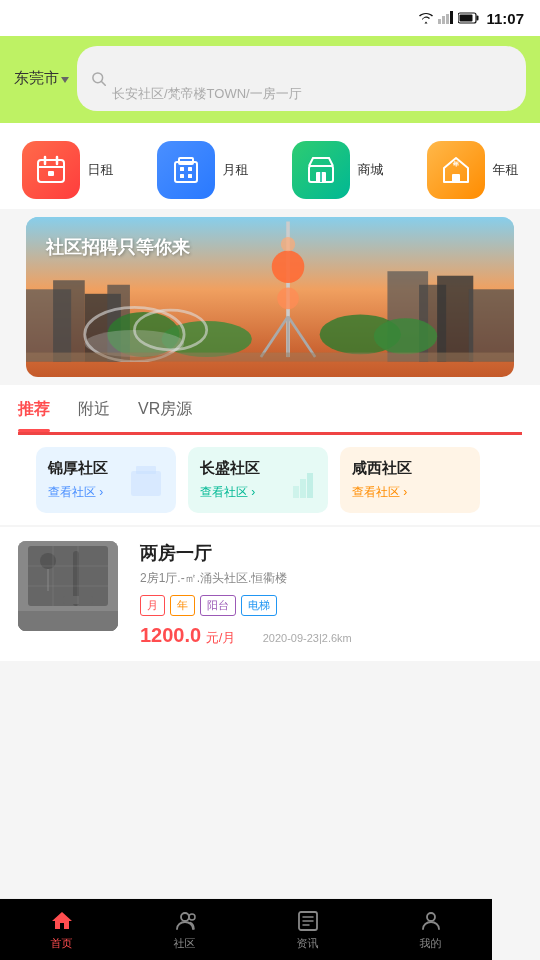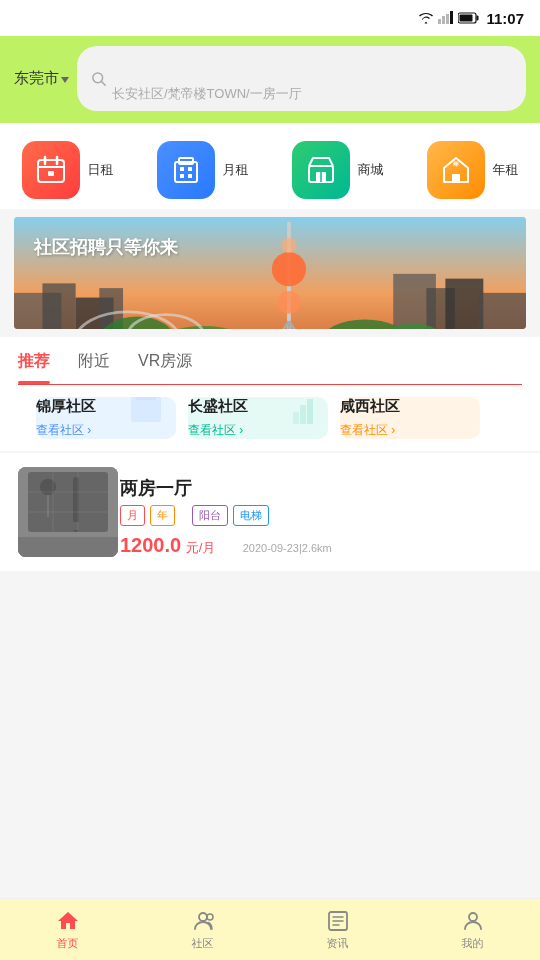--- a/index.html
+++ b/index.html
@@ -102,25 +102,25 @@
     .menu-icon.orange { background: linear-gradient(135deg, #ffb84a, #ff8c00); }
     .menu-icon.green { background: linear-gradient(135deg, #2ecc71, #00b894); }
     .menu-icon svg { width: 32px; height: 32px; fill: #fff; }
     .menu-label {
       font-size: 13px;
       color: #333;
     }
 
     
     .banner {
-      margin: 8px 14px;
-      border-radius: 4px;
+      margin: 8px 26px;
+      border-radius: 12px;
       overflow: hidden;
       position: relative;
-      height: 112px;
+      height: 160px;
     }
     .banner-bg {
       width: 100%;
       height: 100%;
       background: linear-gradient(
         to bottom,
         #87CEEB 0%,
         #f0a060 40%,
         #e8874a 60%,
         #c45a2a 100%
@@ -145,21 +145,21 @@
     
     .tabs-section {
       background: #fff;
       margin-top: 8px;
       padding: 14px 18px 0;
     }
     .tabs-row {
       display: flex;
       gap: 28px;
       align-items: center;
-      border-bottom: 1px solid #ef4444;
+      border-bottom: 3px solid #ef4444;
       padding-bottom: 10px;
     }
     .tab-item {
       font-size: 16px;
       color: #666;
       cursor: pointer;
       padding-bottom: 2px;
       position: relative;
     }
     .tab-item.active {
@@ -183,20 +183,21 @@
       padding: 12px 18px;
       display: flex;
       gap: 12px;
       overflow-x: auto;
       scrollbar-width: none;
     }
     .community-scroll::-webkit-scrollbar { display: none; }
     .community-card {
       min-width: 140px;
       border-radius: 10px;
+      padding: 12px;
       position: relative;
       overflow: hidden;
       cursor: pointer;
     }
     .community-card.light-blue { background: #e8f4ff; }
     .community-card.light-teal { background: #e6faf5; }
     .community-card.light-orange { background: #fff4e6; }
     .community-name {
       font-size: 15px;
       font-weight: 700;
@@ -218,22 +219,22 @@
       bottom: 8px;
       opacity: 0.25;
     }
 
     
     .listing-section {
       background: #fff;
       margin-top: 2px;
       padding: 14px 18px;
       display: flex;
-      gap: 2px;
-      align-items: flex-end;
+      gap: 22px;
+      align-items: flex-start;
     }
     .listing-image {
       width: 100px;
       height: 90px;
       border-radius: 8px;
       background: #888;
       overflow: hidden;
       flex-shrink: 0;
     }
     
@@ -263,21 +264,21 @@
       margin-bottom: 8px;
     }
     .tag {
       font-size: 11px;
       padding: 2px 6px;
       border-radius: 3px;
       border: 1px solid;
     }
     .tag.month { color: #ff4d4f; border-color: #ff4d4f; }
     .tag.year { color: #ff8c00; border-color: #ff8c00; }
-    .tag.balcony { color: #9b59b6; border-color: #9b59b6; margin-left: 12px; }
+    .tag.balcony { color: #9b59b6; border-color: #9b59b6; }
     .tag.elevator { color: #2196f3; border-color: #2196f3; }
     .listing-price {
       font-size: 20px;
       font-weight: 700;
       color: #ff4d4f;
     }
     .listing-price-unit {
       font-size: 13px;
       color: #ff4d4f;
     }
@@ -285,23 +286,23 @@
       font-size: 11px;
       color: #aaa;
       margin-top: 2px;
     }
 
     
     .bottom-nav {
       position: fixed;
       bottom: 0;
       left: 0;
-      width: 540px;
+      width: 492px;
       height: 62px;
-      background: #fef9c3;
+      background: #000000;
       border-top: 1px solid #eee;
       display: flex;
       justify-content: space-around;
       align-items: center;
       z-index: 100;
     }
     .nav-item {
       display: flex;
       flex-direction: column;
       align-items: center;
@@ -524,20 +525,21 @@
         <line x1="10" y1="45" x2="90" y2="45" stroke="#999" stroke-width="0.5" opacity="0.5"></line>
         <line x1="35" y1="5" x2="35" y2="65" stroke="#999" stroke-width="0.5" opacity="0.5"></line>
         <line x1="60" y1="5" x2="60" y2="65" stroke="#999" stroke-width="0.5" opacity="0.5"></line>
 
         <rect x="0" y="70" width="100" height="20" fill="#777"></rect>
       </svg>
     </div>
   </div>
   <div class="listing-info">
     <div class="listing-title">两房一厅</div>
+    <div class="listing-subtitle">2房1厅.-㎡.涌头社区.恒衢楼</div>
     <div class="listing-tags">
       <span class="tag month">月</span>
       <span class="tag year">年</span>
       <span class="tag balcony">阳台</span>
       <span class="tag elevator">电梯</span>
     </div>
     <div>
       <span class="listing-price">1200.0</span>
       <span class="listing-price-unit">元/月</span>
       <span class="listing-meta" style="margin-left:23px;">2020-09-23|2.6km</span>

